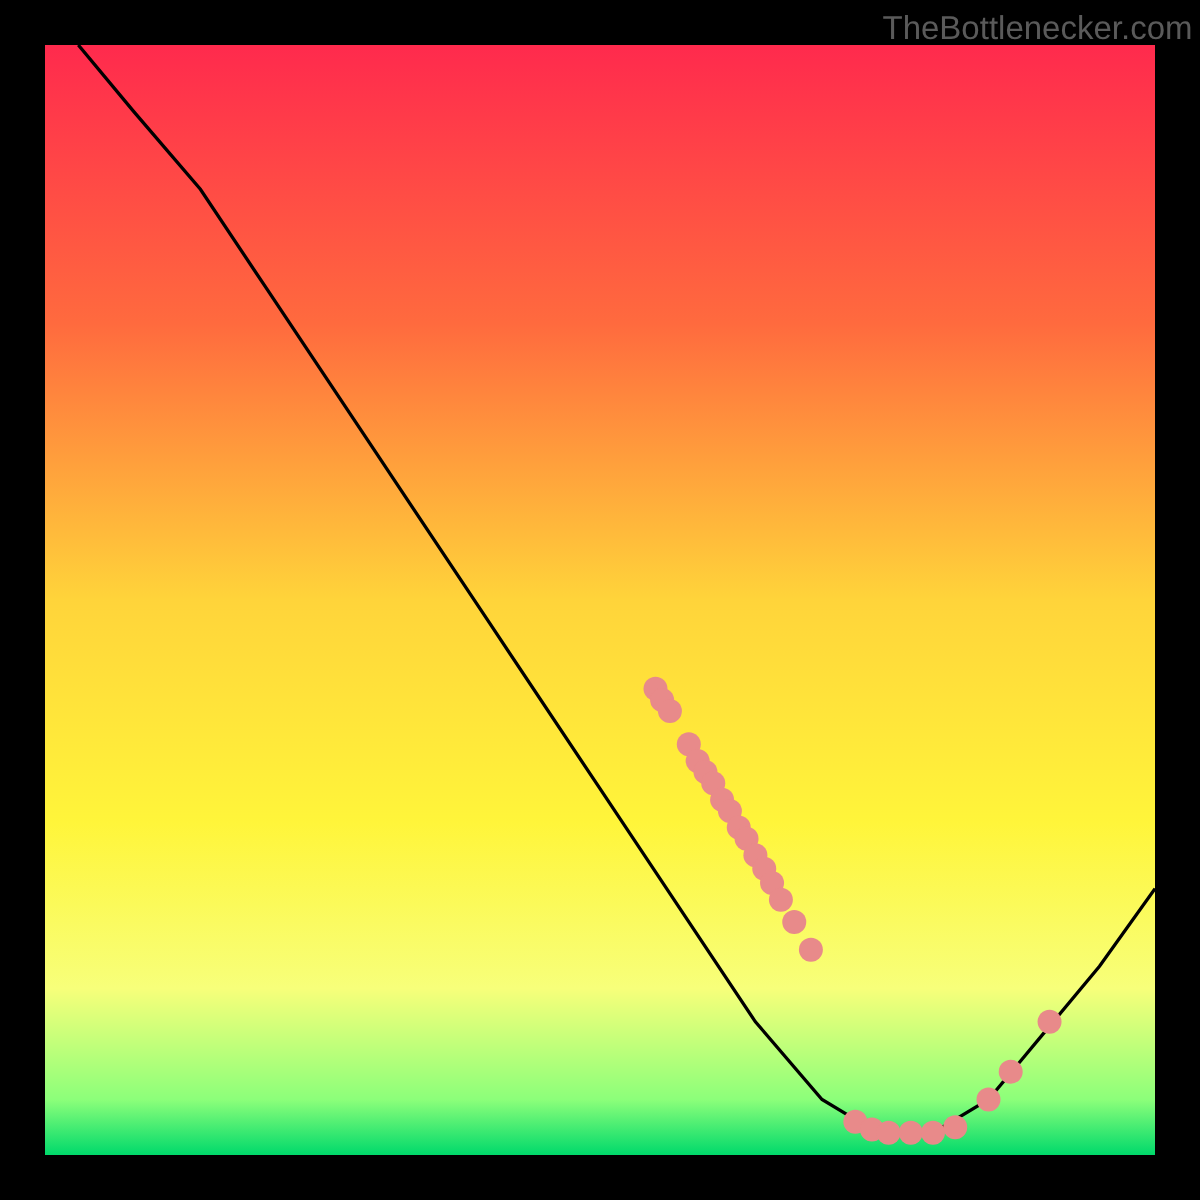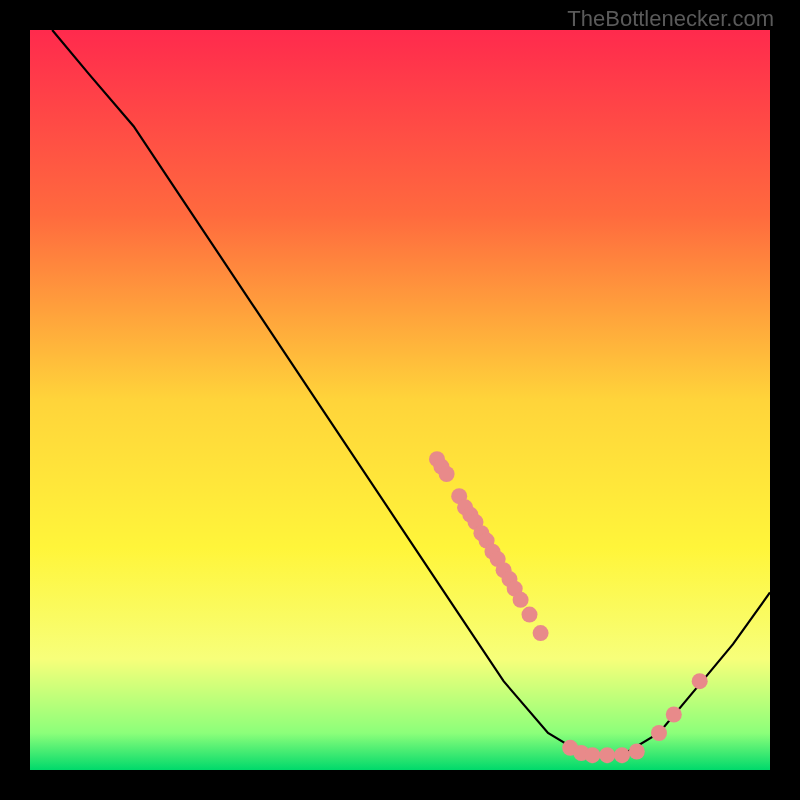--- a/index.html
+++ b/index.html
@@ -7,21 +7,21 @@
     padding: 0;
     background: #000;
     width: 800px;
     height: 800px;
     position: relative;
     font-family: Arial, sans-serif;
   }
   .attribution {
     position: absolute;
     top: 6px;
-    right: 26px;
+    right: 5px;
     color: #5a5a5a;
     font-size: 22px;
     font-weight: 500;
     z-index: 10;
   }
   .frame {
     position: absolute;
     top: 30px;
     left: 30px;
     width: 740px;

